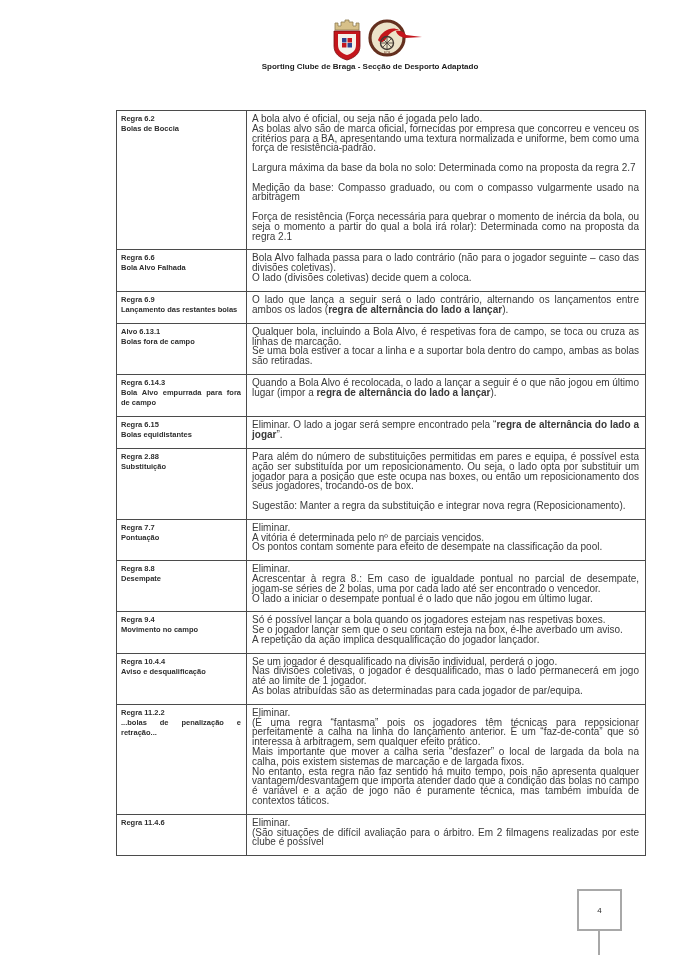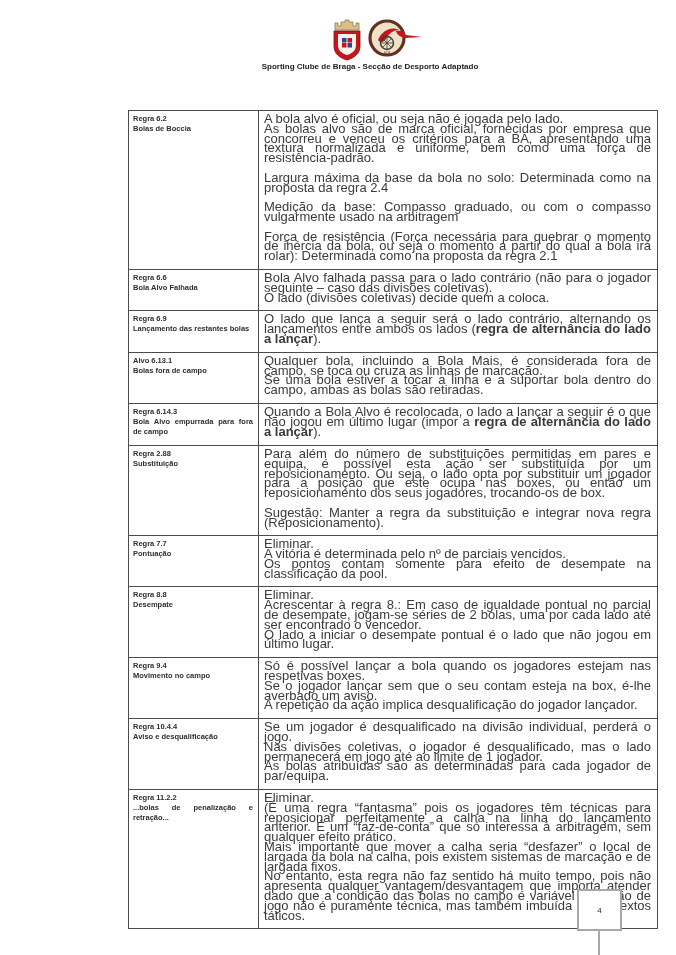--- a/index.html
+++ b/index.html
@@ -13,35 +13,35 @@
     margin-left: 32px;
   }
   
   .logos { position:absolute; top:18px; left:298px; display:flex; align-items:flex-start; gap:4px; }
   .org-line {
     position:absolute; top:62px; left:0; width:676px;
     text-align:center; font-size:8px; font-weight:bold; color:#1c1c1c;
   }
   
   .rules-table {
-    position:absolute; top:110px; left:96px; width:507px;
+    position:absolute; top:110px; left:84px; width:507px;
     border-collapse: collapse; table-layout: fixed;
   }
   .rules-table td {
     border:1px solid #4b4b4b; vertical-align:top;
   }
   .rule-cell {
     width:120px;
     font-weight:bold; font-size:7.5px; line-height:10px;
     padding:3px 5px 8px 4px; color:#2e2e2e; text-align:justify;
   }
   .rule-cell div { margin:0; }
   .content-cell {
     width:387px;
-    font-size:13px; line-height:9.8px;
+    font-size:10px; line-height:9.8px;
     padding:3px 6px 8px 5px; text-align:justify; color:#3a3a3a;
   }
   .content-cell p { margin:0; }
   .b { font-weight:bold; }
   
   .page-num-box {
     position:absolute; left:545px; top:889px; width:41px; height:38px;
     border:2px solid #a8a8a8; display:flex; align-items:center; justify-content:center;
     font-size:8px; color:#2e2e2e; background:#fff;
   }
@@ -88,21 +88,21 @@
     <tbody>
         <tr>
           <td class="rule-cell">
             <div>Regra 6.2</div>
             <div>Bolas de Boccia</div>
           </td>
           <td class="content-cell">
             <p><span>A bola alvo é oficial, ou seja não é jogada pelo lado.</span></p>
             <p><span>As bolas alvo são de marca oficial, fornecidas por empresa que concorreu e venceu os critérios para a BA, apresentando uma textura normalizada e uniforme, bem como uma força de resistência-padrão.</span></p>
             <p>&nbsp;</p>
-            <p><span>Largura máxima da base da bola no solo: Determinada como na proposta da regra 2.4</span></p>
+            <p><span>Largura máxima da base da bola no solo: Determinada como na proposta da regra 2.7</span></p>
             <p>&nbsp;</p>
             <p><span>Medição da base: Compasso graduado, ou com o compasso vulgarmente usado na arbitragem</span></p>
             <p>&nbsp;</p>
             <p><span>Força de resistência (Força necessária para quebrar o momento de inércia da bola, ou seja o momento a partir do qual a bola irá rolar): Determinada como na proposta da regra 2.1</span></p>
           </td>
         </tr>
         <tr>
           <td class="rule-cell">
             <div>Regra 6.6</div>
             <div>Bola Alvo Falhada</div>
@@ -120,31 +120,40 @@
           <td class="content-cell">
             <p><span>O lado que lança a seguir será o lado contrário, alternando os lançamentos entre ambos os lados (</span><span class="b">regra de alternância do lado a lançar</span><span>).</span></p>
           </td>
         </tr>
         <tr>
           <td class="rule-cell">
             <div>Alvo 6.13.1</div>
             <div>Bolas fora de campo</div>
           </td>
           <td class="content-cell">
-            <p><span>Qualquer bola, incluindo a Bola Mais, é considerada fora de campo, se toca ou cruza as linhas de marcação.</span></p>
+            <p><span>Qualquer bola, incluindo a Bola Alvo, é respetivas fora de campo, se toca ou cruza as linhas de marcação.</span></p>
             <p><span>Se uma bola estiver a tocar a linha e a suportar bola dentro do campo, ambas as bolas são retiradas.</span></p>
           </td>
         </tr>
         <tr>
           <td class="rule-cell">
             <div>Regra 6.14.3</div>
             <div>Bola Alvo empurrada para fora de campo</div>
           </td>
           <td class="content-cell">
             <p><span>Quando a Bola Alvo é recolocada, o lado a lançar a seguir é o que não jogou em último lugar (impor a </span><span class="b">regra de alternância do lado a lançar</span><span>).</span></p>
+          </td>
+        </tr>
+        <tr>
+          <td class="rule-cell">
+            <div>Regra 6.15</div>
+            <div>Bolas equidistantes</div>
+          </td>
+          <td class="content-cell">
+            <p><span>Eliminar. O lado a jogar será sempre encontrado pela “</span><span class="b">regra de alternância do lado a jogar</span><span>”.</span></p>
           </td>
         </tr>
         <tr>
           <td class="rule-cell">
             <div>Regra 2.88</div>
             <div>Substituição</div>
           </td>
           <td class="content-cell">
             <p><span>Para além do número de substituições permitidas em pares e equipa, é possível esta ação ser substituída por um reposicionamento. Ou seja, o lado opta por substituir um jogador para a posição que este ocupa nas boxes, ou então um reposicionamento dos seus jogadores, trocando-os de box.</span></p>
             <p>&nbsp;</p>
@@ -198,20 +207,29 @@
         <tr>
           <td class="rule-cell">
             <div>Regra 11.2.2</div>
             <div>...bolas de penalização e retração...</div>
           </td>
           <td class="content-cell">
             <p><span>Eliminar.</span></p>
             <p><span>(É uma regra “fantasma” pois os jogadores têm técnicas para reposicionar perfeitamente a calha na linha do lançamento anterior. É um “faz-de-conta” que só interessa à arbitragem, sem qualquer efeito prático.</span></p>
             <p><span>Mais importante que mover a calha seria “desfazer” o local de largada da bola na calha, pois existem sistemas de marcação e de largada fixos.</span></p>
             <p><span>No entanto, esta regra não faz sentido há muito tempo, pois não apresenta qualquer vantagem/desvantagem que importa atender dado que a condição das bolas no campo é variável e a ação de jogo não é puramente técnica, mas também imbuída de contextos táticos.</span></p>
+          </td>
+        </tr>
+        <tr>
+          <td class="rule-cell">
+            <div>Regra 11.4.6</div>
+          </td>
+          <td class="content-cell">
+            <p><span>Eliminar.</span></p>
+            <p><span>(São situações de difícil avaliação para o árbitro. Em 2 filmagens realizadas por este clube é possível</span></p>
           </td>
         </tr>
       </tbody>
   </table>
 
   <div class="page-num-box">
     <span>4</span>
   </div>
   <div class="page-num-line"></div>
 

